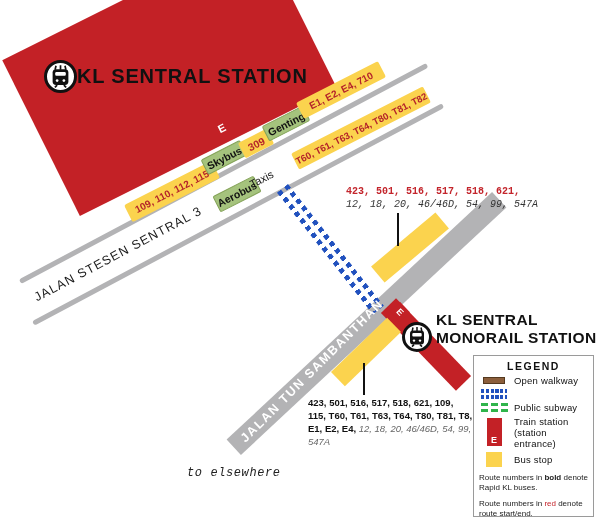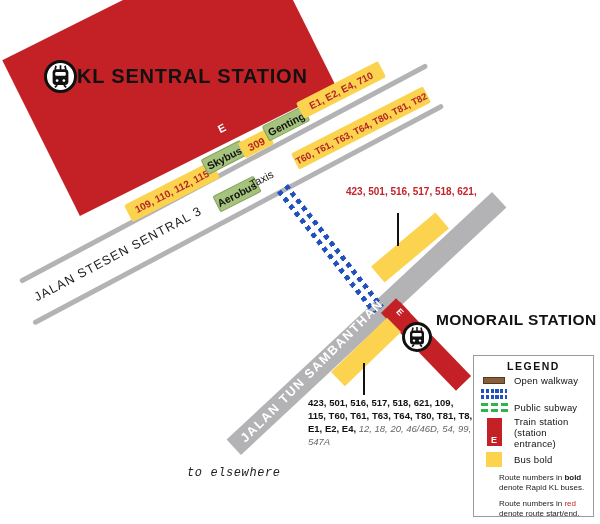--- a/index.html
+++ b/index.html
@@ -51,21 +51,21 @@
           background:repeating-linear-gradient(to right,#2151BE 0 4.5px,transparent 4.5px 9px);}
   .wk1{top:0;} .wk2{top:9px;}
 
   
   .busbar{position:absolute;background:#FBD34E;}
   .bus-n{left:368px;top:237px;width:84px;height:21px;transform:rotate(-40deg);}
   .bus-s{left:327px;top:342px;width:78px;height:20px;transform:rotate(-44deg);}
   .callout{position:absolute;width:2px;background:#111;}
   .co-n{left:397px;top:213px;height:33px;}
   .co-s{left:363px;top:363px;height:32px;}
-  .routes-n{position:absolute;left:346px;top:185px;font-size:10px;line-height:13px;white-space:nowrap;}
+  .routes-n{position:absolute;left:346px;top:185px;font-size:10px;line-height:13px;white-space:nowrap;font-family:Liberation Mono, monospace;}
   .routes-n .r1{color:#C3242B;font-weight:700;}
   .routes-n .r2{color:#333;font-style:italic;}
   .routes-s{position:absolute;left:308px;top:396px;font-size:9.5px;line-height:13px;
             font-weight:700;color:#111;white-space:nowrap;}
   .routes-s .it{font-weight:400;font-style:italic;color:#666;}
 
   
   .mono-bar{position:absolute;left:372px;top:334px;width:108px;height:21px;background:#C32126;
             transform:rotate(46deg);}
   .mono-e{position:absolute;left:393px;top:305px;width:14px;height:14px;background:#C32126;
@@ -92,21 +92,21 @@
   .ic-cov{width:26px;height:3.5px;
           background:repeating-linear-gradient(to right,#2151BE 0 3.2px,transparent 3.2px 4.8px);}
   .ic-cov + .ic-cov{margin-top:2.5px;}
   .ic-sub{width:27px;height:3px;
           background:repeating-linear-gradient(to right,#2FB44B 0 6.5px,transparent 6.5px 10px);}
   .ic-sub + .ic-sub{margin-top:3px;}
   .ic-train{position:relative;width:15px;height:28px;background:#C32126;}
   .ic-train span{position:absolute;bottom:1px;left:0;right:0;text-align:center;color:#fff;
                  font-weight:800;font-size:9px;}
   .ic-bus{width:16px;height:15px;background:#FBD34E;}
-  .lnote{font-size:8px;line-height:10px;color:#222;margin-top:6px;margin-left:20px;}
+  .lnote{font-size:8px;line-height:10px;color:#222;margin-top:6px;}
   .lnote b{font-weight:800;}
   .lnote .red{color:#C3242B;}
 </style>
 </head>
 <body>
 
 <div class="map">
 
   <div class="red-block"></div>
   <div class="station-title">
@@ -142,37 +142,39 @@
 
   <div class="walkway">
     <div class="wk-row wk1"></div>
     <div class="wk-row wk2"></div>
   </div>
 
   <div class="busbar bus-n"></div>
   <div class="callout co-n"></div>
   <div class="routes-n">
     <div class="r1">423, 501, 516, 517, 518, 621,</div>
+    <div class="r2">12, 18, 20, 46/46D, 54, 99, 547A</div>
   </div>
 
   <div class="mono-bar"></div>
   <div class="mono-e">E</div>
   <span class="circle-icon ci-mono">
     <svg viewBox="0 0 24 24" width="100%" height="100%">
       <g stroke="#111" stroke-width="1.5" fill="none">
         <path d="M8 2.5 L7.2 6 M12 2 L12 6 M16 2.5 L16.8 6"></path>
       </g>
       <rect x="5" y="5.5" width="14" height="14" rx="3" fill="#111"></rect>
       <rect x="7.3" y="8" width="9.4" height="3.4" rx="1" fill="#fff"></rect>
       <circle cx="9" cy="15.6" r="1.2" fill="#fff"></circle>
       <circle cx="15" cy="15.6" r="1.2" fill="#fff"></circle>
       <path d="M7 21.6 L9 19.6 M17 21.6 L15 19.6" stroke="#111" stroke-width="1.5"></path>
     </svg>
   </span>
   <div class="mono-title">
+    <div>KL SENTRAL</div>
     <div>MONORAIL STATION</div>
   </div>
 
   <div class="road-name-2">JALAN TUN SAMBANTHAN</div>
 
   <div class="busbar bus-s"></div>
   <div class="callout co-s"></div>
   <div class="routes-s">
     <div>423, 501, 516, 517, 518, 621, 109,</div>
     <div>115, T60, T61, T63, T64, T80, T81, T8,</div>
@@ -211,19 +213,19 @@
       </span>
       <span class="llabel">
         <span>Train station</span><br>
         <span>(station entrance)</span>
       </span>
     </div>
     <div class="lrow">
       <span class="licon">
         <span class="ic-bus"></span>
       </span>
-      <span class="llabel">Bus bold</span>
+      <span class="llabel">Bus stop</span>
     </div>
     <div class="lnote"><span>Route numbers in </span><b>bold</b><span> denote Rapid KL buses.</span></div>
     <div class="lnote"><span>Route numbers in </span><span class="red">red</span><span> denote route start/end.</span></div>
   </div>
 
 </div>
 
 </body></html>

